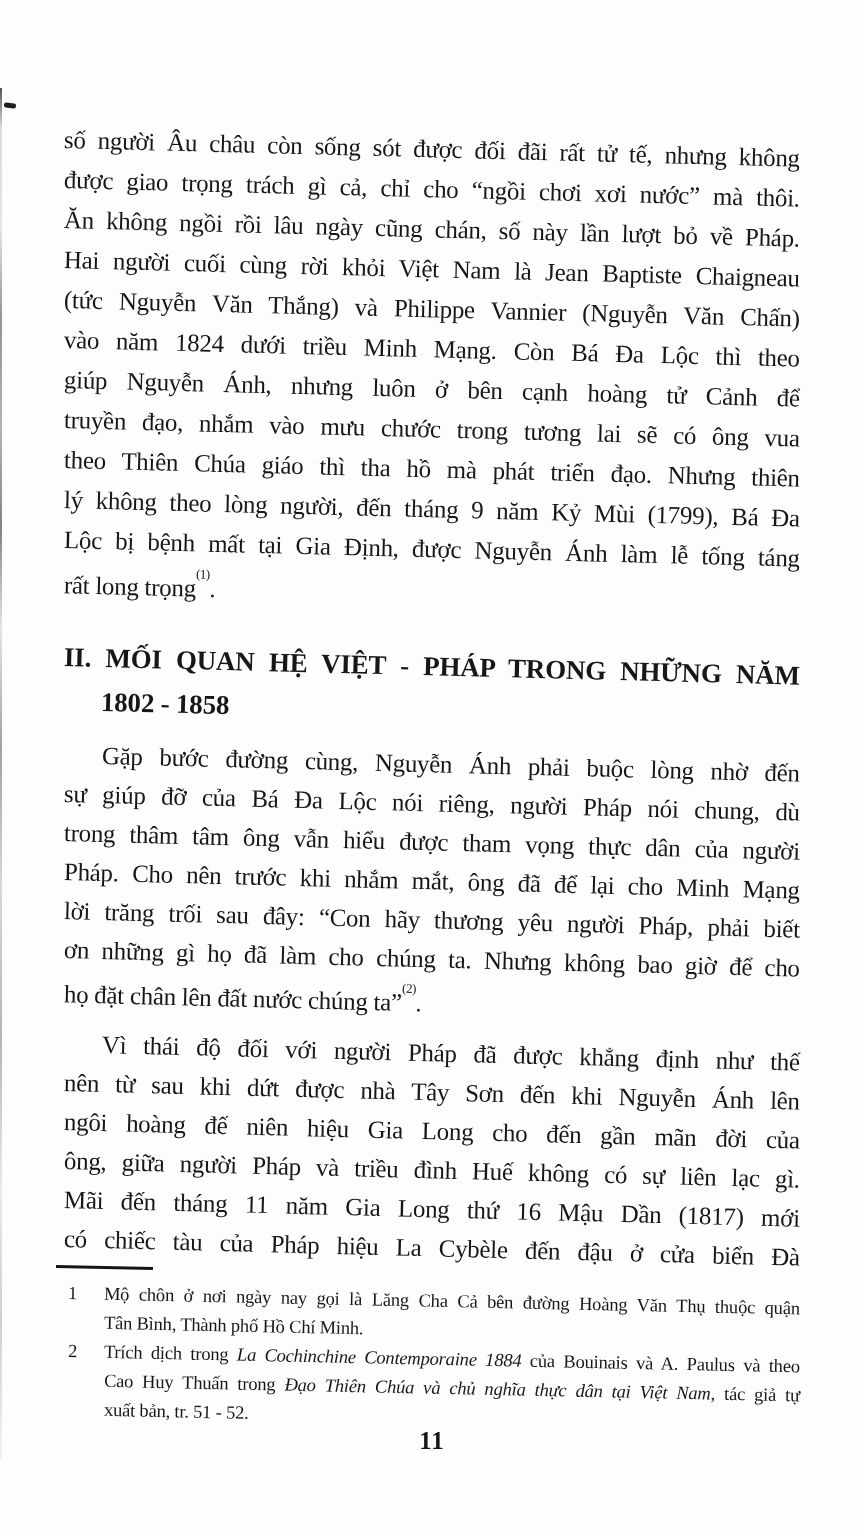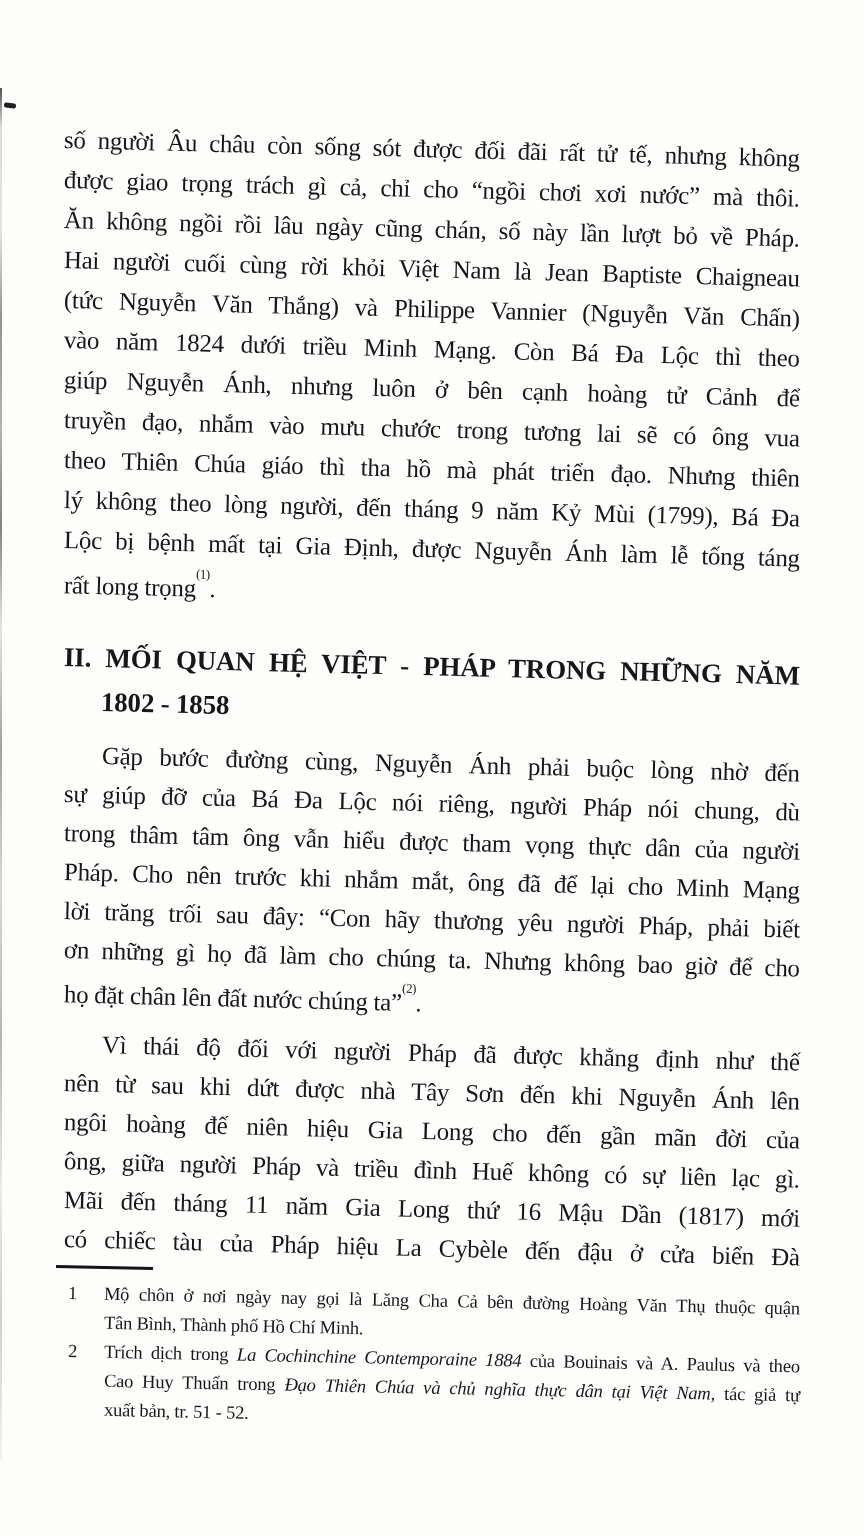--- a/index.html
+++ b/index.html
@@ -118,14 +118,15 @@
     </div>
 
     <div class="fn">
       <div class="fn-row jl"><span class="fn-num">2</span><span>Trích dịch trong </span><span class="it">La Cochinchine Contemporaine 1884</span><span> của Bouinais và A. Paulus và theo</span></div>
       <div class="fn-row jl"><span>Cao Huy Thuấn trong </span><span class="it">Đạo Thiên Chúa và chủ nghĩa thực dân tại Việt Nam</span><span>, tác giả tự</span></div>
       <div class="fn-row"><span>xuất bản, tr. 51 - 52.</span></div>
     </div>
 
   </div>
 
+  <div class="page-num">11</div>
 
 </div>
 
 </body></html>

